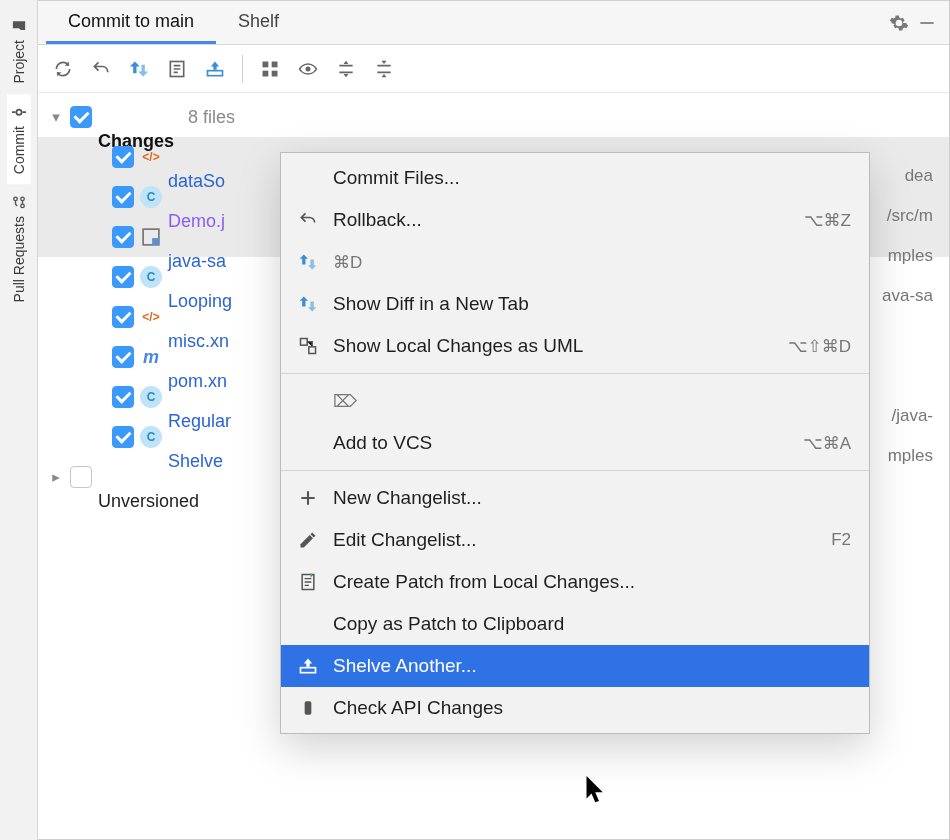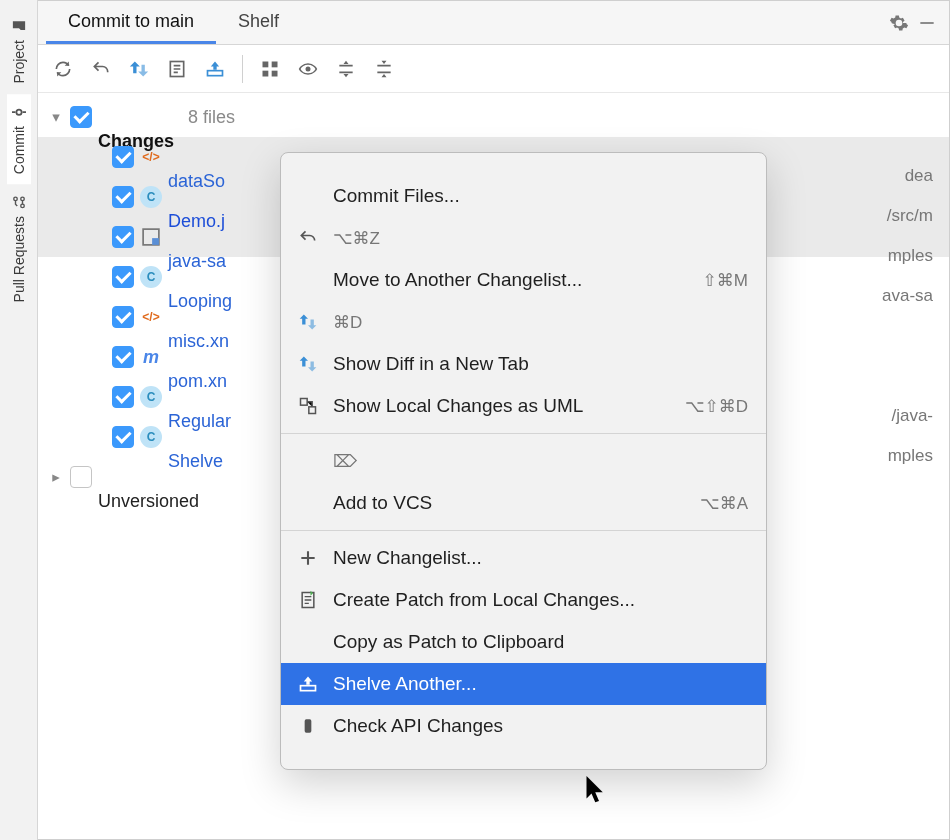--- a/index.html
+++ b/index.html
@@ -139,35 +139,35 @@
     border-radius: 11px;
     font-size: 12px;
     font-weight: 700;
   }
   .ico-xml { color: #e06a1c; }
   .ico-java { background: #bfe3f7; color: #2b8dbd; }
   .ico-iml { color: #6a6a6a; }
   .ico-m { color: #4a86e8; font-style: italic; font-size: 18px; font-weight: 700; }
 
   .node-label { color: #2b64d6; margin-top: 48px; }
-  .node-label.green { color: #1d4ed8; }
+  .node-label.green { color: #8b5cf6; }
   .node-label.black { color: #111; font-weight: 700; }
   .node-count { color: #8a8a8a; font-weight: 400; margin-left: 8px; }
 
   
   .ctx {
     position: absolute;
     left: 280px;
     top: 152px;
-    width: 487px;
+    width: 590px;
     background: #f2f2f2;
     border: 1px solid #bcbcbc;
-    border-radius: 8px;
+    border-radius: 0;
     box-shadow: 0 14px 40px rgba(0,0,0,.18);
-    padding: 22px 0;
+    padding: 4px 0;
     font-size: 19px;
   }
   .ctx-item {
     display: flex;
     align-items: center;
     height: 42px;
     padding: 0 18px 0 14px;
     cursor: pointer;
     gap: 12px;
   }
@@ -382,26 +382,22 @@
     <span class="ci-icon"></span>
     <span class="ci-label">Commit Files...</span>
     <span class="ci-short"></span>
   </div>
     <div class="ctx-item ">
     <span class="ci-icon">
         <svg width="20" height="20" viewBox="0 0 24 24">
           <path fill="none" stroke="currentColor" stroke-width="2" d="M9 14l-5-5 5-5M4 9h10a6 6 0 016 6"></path>
         </svg>
       </span>
+    <span class="ci-label">Rollback...</span>
     <span class="ci-short">⌥⌘Z</span>
-  </div>
-    <div class="ctx-item ">
-    <span class="ci-icon"></span>
-    <span class="ci-label">Move to Another Changelist...</span>
-    <span class="ci-short">⇧⌘M</span>
   </div>
     <div class="ctx-item ">
     <span class="ci-icon">
         <svg width="20" height="20" viewBox="0 0 24 24">
           <path fill="#3b8fd6" d="M7 3l5 5H9v7H5V8H2z"></path>
           <path fill="#3b8fd6" opacity=".55" d="M17 21l-5-5h3V9h4v7h3z"></path>
         </svg>
       </span>
     <span class="ci-short">⌘D</span>
   </div>
@@ -442,20 +438,30 @@
         <svg width="20" height="20" viewBox="0 0 24 24">
           <path stroke="currentColor" stroke-width="2.5" d="M12 4v16M4 12h16"></path>
         </svg>
       </span>
     <span class="ci-label">New Changelist...</span>
     <span class="ci-short"></span>
   </div>
     <div class="ctx-item ">
     <span class="ci-icon">
         <svg width="20" height="20" viewBox="0 0 24 24">
+          <path fill="currentColor" d="M3 17l11-11 4 4L7 21H3z"></path>
+          <path fill="currentColor" d="M15 5l2-2 4 4-2 2z"></path>
+        </svg>
+      </span>
+    <span class="ci-label">Edit Changelist...</span>
+    <span class="ci-short">F2</span>
+  </div>
+    <div class="ctx-item ">
+    <span class="ci-icon">
+        <svg width="20" height="20" viewBox="0 0 24 24">
           <rect x="5" y="3" width="14" height="18" fill="none" stroke="currentColor" stroke-width="1.8"></rect>
           <path stroke="currentColor" stroke-width="1.6" d="M8 8h8M8 12h8M8 16h5"></path>
           <path fill="#4caf50" d="M15 1l3 3-3 3z"></path>
         </svg>
       </span>
     <span class="ci-label">Create Patch from Local Changes...</span>
     <span class="ci-short"></span>
   </div>
     <div class="ctx-item ">
     <span class="ci-icon"></span>

